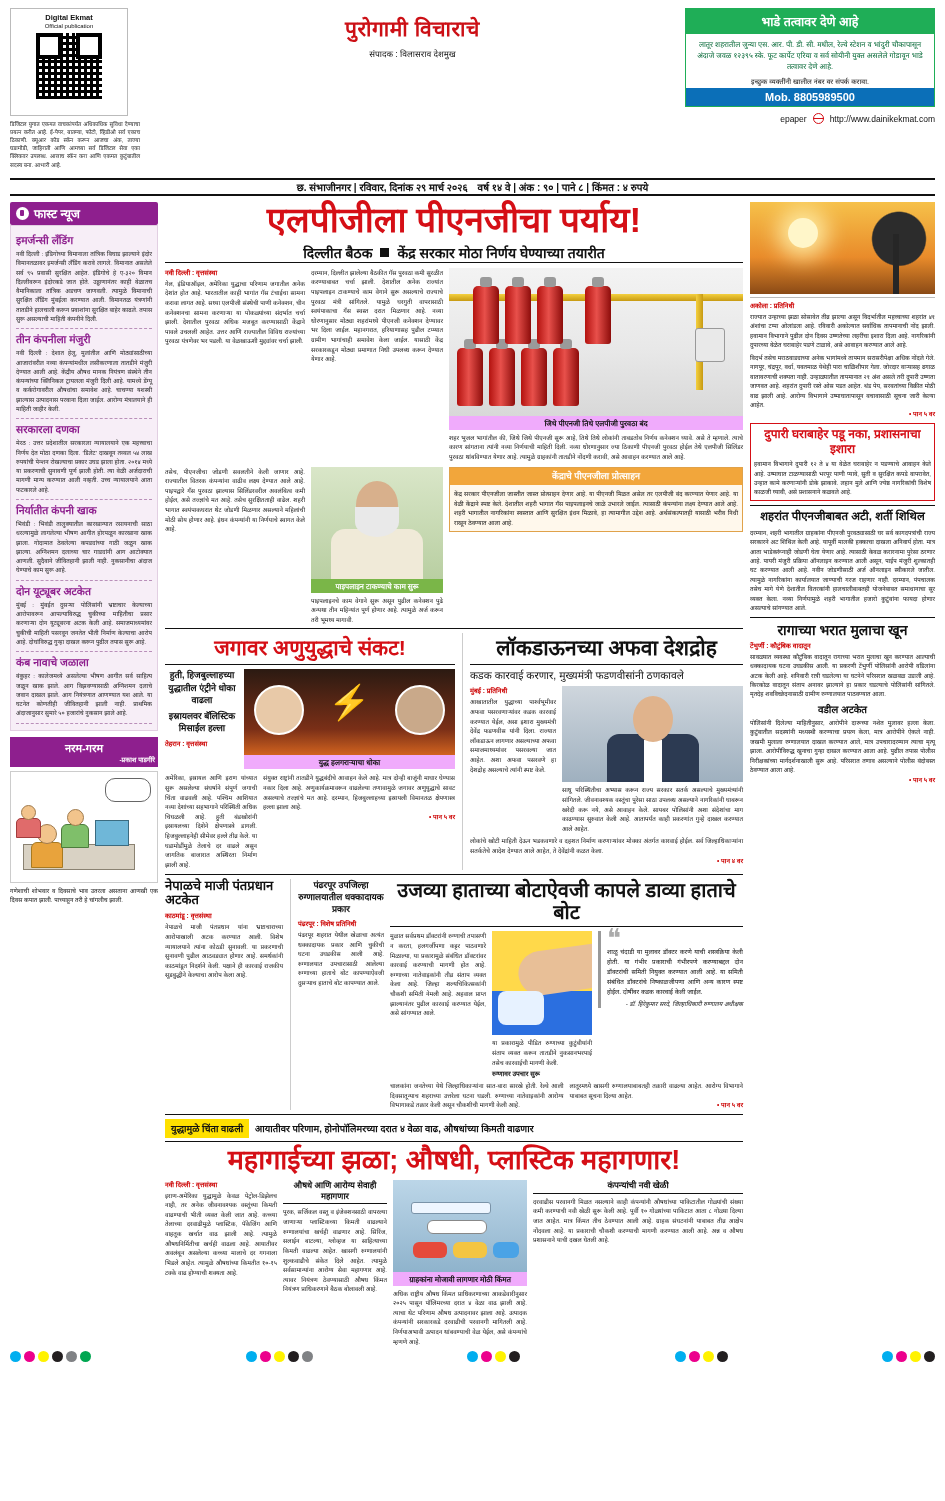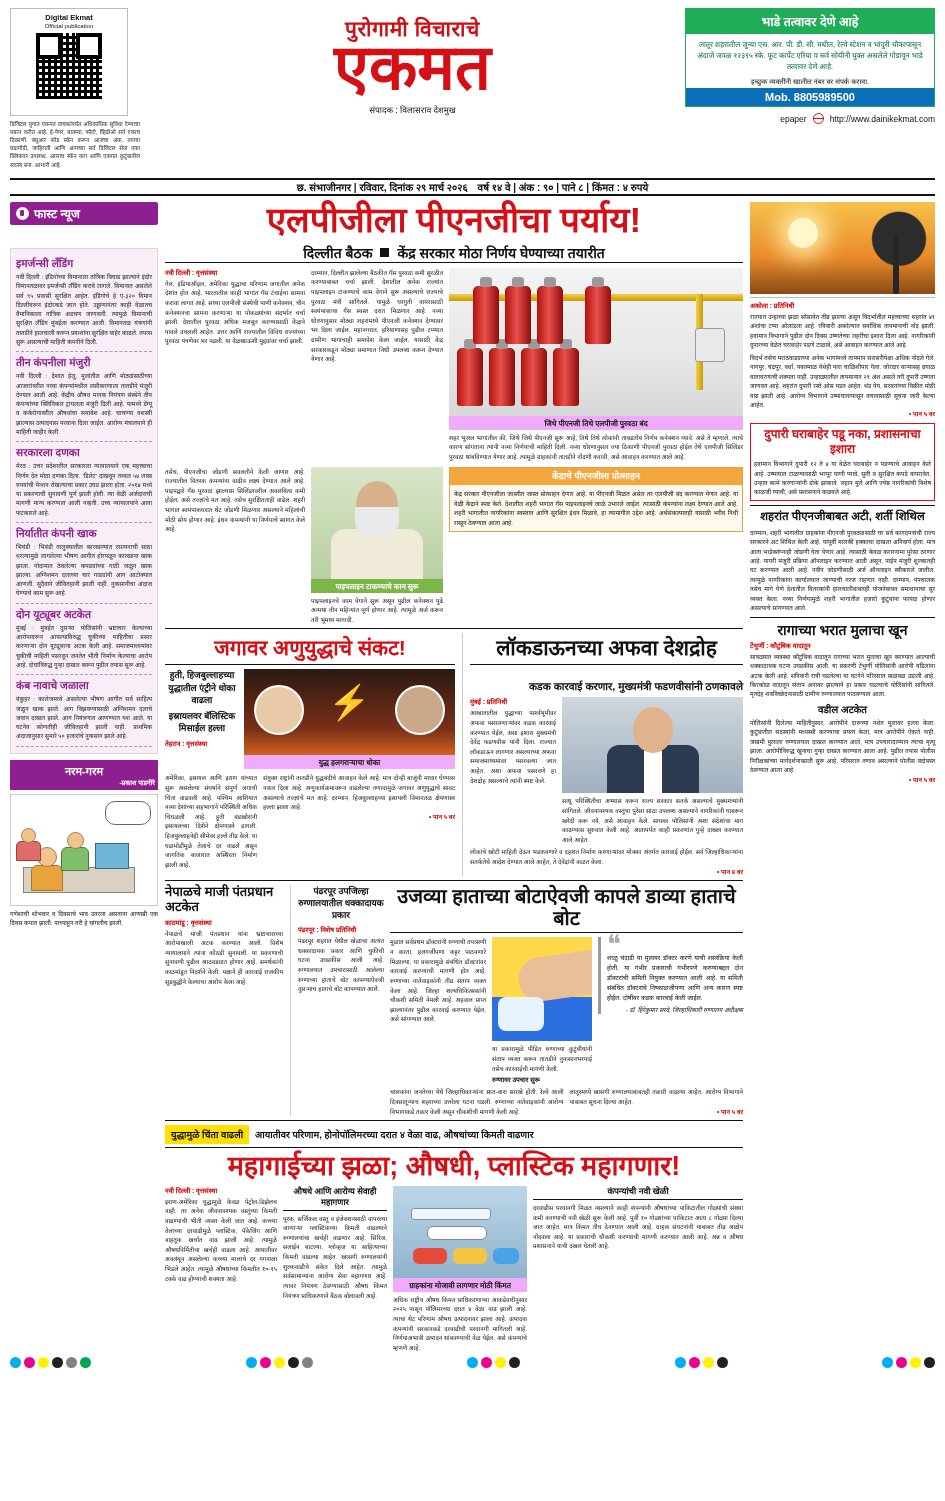--- a/index.html
+++ b/index.html
@@ -51,21 +51,21 @@
   
   .grid { display:flex; gap:7px; margin-top:6px; }
   .col-left { width:148px; }
   .col-mid { flex:1; }
   .col-right { width:185px; }
 
   
   .fastnews-h { background:#8e1f8e; color:#fff; font-size:12px; font-weight:bold; padding:3px 6px; border-radius:2px; display:flex; align-items:center; gap:5px; }
   .fn-dot { width:13px;height:13px;border-radius:50%;background:#fff; display:inline-block; position:relative;}
   .fn-dot:after{content:"";position:absolute;left:4px;top:3px;width:4px;height:6px;border-radius:1px;background:#8e1f8e;}
-  .left-body { background:#f7eef7; border:1px solid #e2cfe2; padding:4px 5px;margin-top:23px; }
+  .left-body { background:#f7eef7; border:1px solid #e2cfe2; padding:4px 5px; }
   .ln-title { font-size:10.6px; font-weight:bold; color:#8e1f8e; margin:4px 0 2px; line-height:1.25; }
   .ln-body { font-size:6.1px; line-height:1.52; text-align:justify; color:#222; }
   .hr-dash { border-top:1px dashed #b98fb9; margin:5px 0 2px; }
 
   .nargaram-h { background:#8e1f8e; color:#fff; font-size:11px; font-weight:bold; text-align:center; padding:3px; margin-top:6px;}
   .nargaram-sub { font-size:6.5px; text-align:right; color:#fff; }
   .cartoon { border:1px solid #ccc; background:#fff; height:112px; margin-top:4px; position:relative; overflow:hidden; }
   .toon-desk { position:absolute; left:12px; bottom:12px; width:112px; height:26px; background:#d9d2c4; border:1px solid #8a8272;}
   .toon-mon { position:absolute; left:84px; bottom:36px; width:34px; height:26px; background:#6fb7d8; border:1px solid #3b6b80;}
   .toon-h1 { position:absolute; left:26px; bottom:38px; width:20px;height:20px;border-radius:50%;background:#f2c48c;border:1px solid #a07b4e;}
@@ -113,21 +113,21 @@
   .sun { position:absolute; left:38px; top:16px; width:30px;height:30px;border-radius:50%; background:#fff6c9; box-shadow:0 0 22px 10px rgba(255,240,170,.9);}
   .tree { position:absolute; right:8px; top:0; width:70px; height:92px; background:radial-gradient(circle at 60% 40%, #2c2c2c 38%, transparent 40%); }
   .tree:after{content:"";position:absolute;right:28px;bottom:0;width:6px;height:60px;background:#262626;}
   .r-h { font-size:19px; font-weight:bold; line-height:1.12; margin:4px 0 3px; }
   .box-red { border:1px solid #d50f16; padding:3px; margin-top:5px;}
   .box-red .rh { color:#d50f16; font-size:12px; font-weight:bold; text-align:center; line-height:1.2;}
 
   
   .deck-h { font-size:21px; font-weight:bold; text-align:center; color:#111; border-bottom:1px solid #111; padding-bottom:3px;}
   .deck-h.red { color:#d50f16; }
-  .kicker-c { font-size:10.5px; font-weight:bold; text-align:right; margin-top:14px;}
+  .kicker-c { font-size:10.5px; font-weight:normal; text-align:left; margin-top:3px;}
 
   .tr-pic { height:86px; background:linear-gradient(180deg,#2b1a12,#7a2f17 70%,#d1631f); position:relative; overflow:hidden;}
   .face { position:absolute; border-radius:50%; border:2px solid #fff; overflow:hidden;}
   .f1 { left:10px; top:16px; width:50px;height:50px; background:#e8c9a8;}
   .f2 { right:10px; top:16px; width:50px;height:50px; background:#c9a98a;}
   .bolt { position:absolute; left:50%; top:16px; transform:translateX(-50%); font-size:34px; color:#ffe000; line-height:1;}
 
   .fad-pic { height:96px; background:linear-gradient(180deg,#cfd6dd,#9fb0bf); position:relative; overflow:hidden;}
   .fad-h { position:absolute; left:50%; transform:translateX(-50%); top:10px; width:40px;height:46px;border-radius:50%; background:#e0b38c;}
   .fad-b { position:absolute; left:50%; transform:translateX(-50%); bottom:0; width:92px;height:48px;background:#2c3a52;border-radius:12px 12px 0 0;}
@@ -174,21 +174,20 @@
           <b>Digital Ekmat</b>
           <span>Official publication</span>
         </div>
         <div class="qr"></div>
       </div>
       <div class="qr-cap">डिजिटल युगात एकमत वाचकांपर्यंत अधिकाधिक सुविधा देण्याचा प्रयत्न करीत आहे. ई-पेपर, बातम्या, फोटो, व्हिडीओ सर्व एकाच ठिकाणी. क्यूआर कोड स्कॅन करून आजचा अंक, ताज्या घडामोडी, जाहिराती आणि आमच्या सर्व डिजिटल सेवा एका क्लिकवर उपलब्ध. आत्ताच स्कॅन करा आणि एकमत कुटुंबातील सदस्य बना. आभारी आहे.</div>
     </div>
 
     <div class="mh-center">
       <div class="mh-kicker">पुरोगामी विचाराचे</div>
-      <div class="mh-title">एकमत</div>
       <div class="mh-editor">संपादक : विलासराव देशमुख</div>
     </div>
 
     <div class="mh-right">
       <div class="adbox">
         <div class="ad-h">भाडे तत्वावर देणे आहे</div>
         <div class="ad-b">लातूर शहरातील जुन्या एस. आर. पी. डी. सी. मधील, रेल्वे स्टेशन व भांदुरी चौकापासून अंदाजे जवळ १२३९५ स्के. फूट कार्पेट एरिया व सर्व सोयीनी युक्त असलेले गोडावून भाडे तत्वावर देणे आहे.</div>
         <div class="ad-f">इच्छुक व्यक्तींनी खालील नंबर वर संपर्क करावा.</div>
         <div class="ad-m">Mob. 8805989500</div>
       </div>

